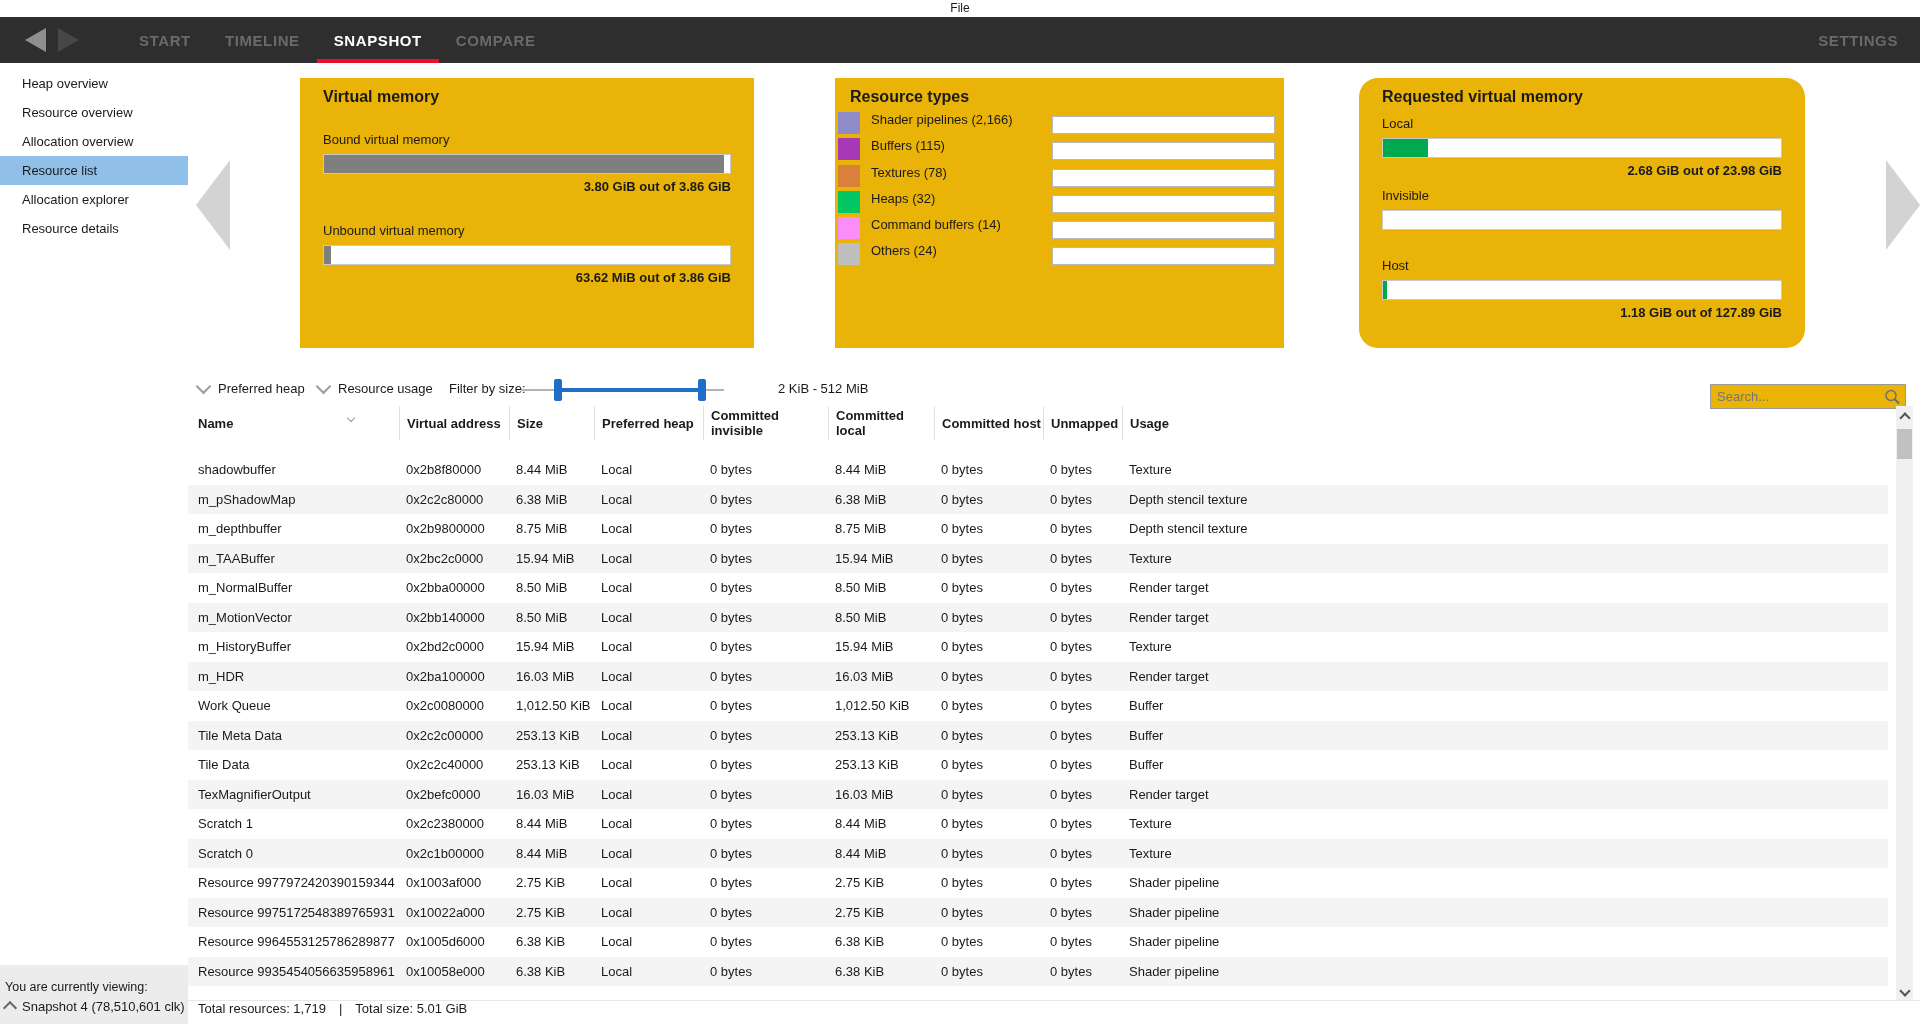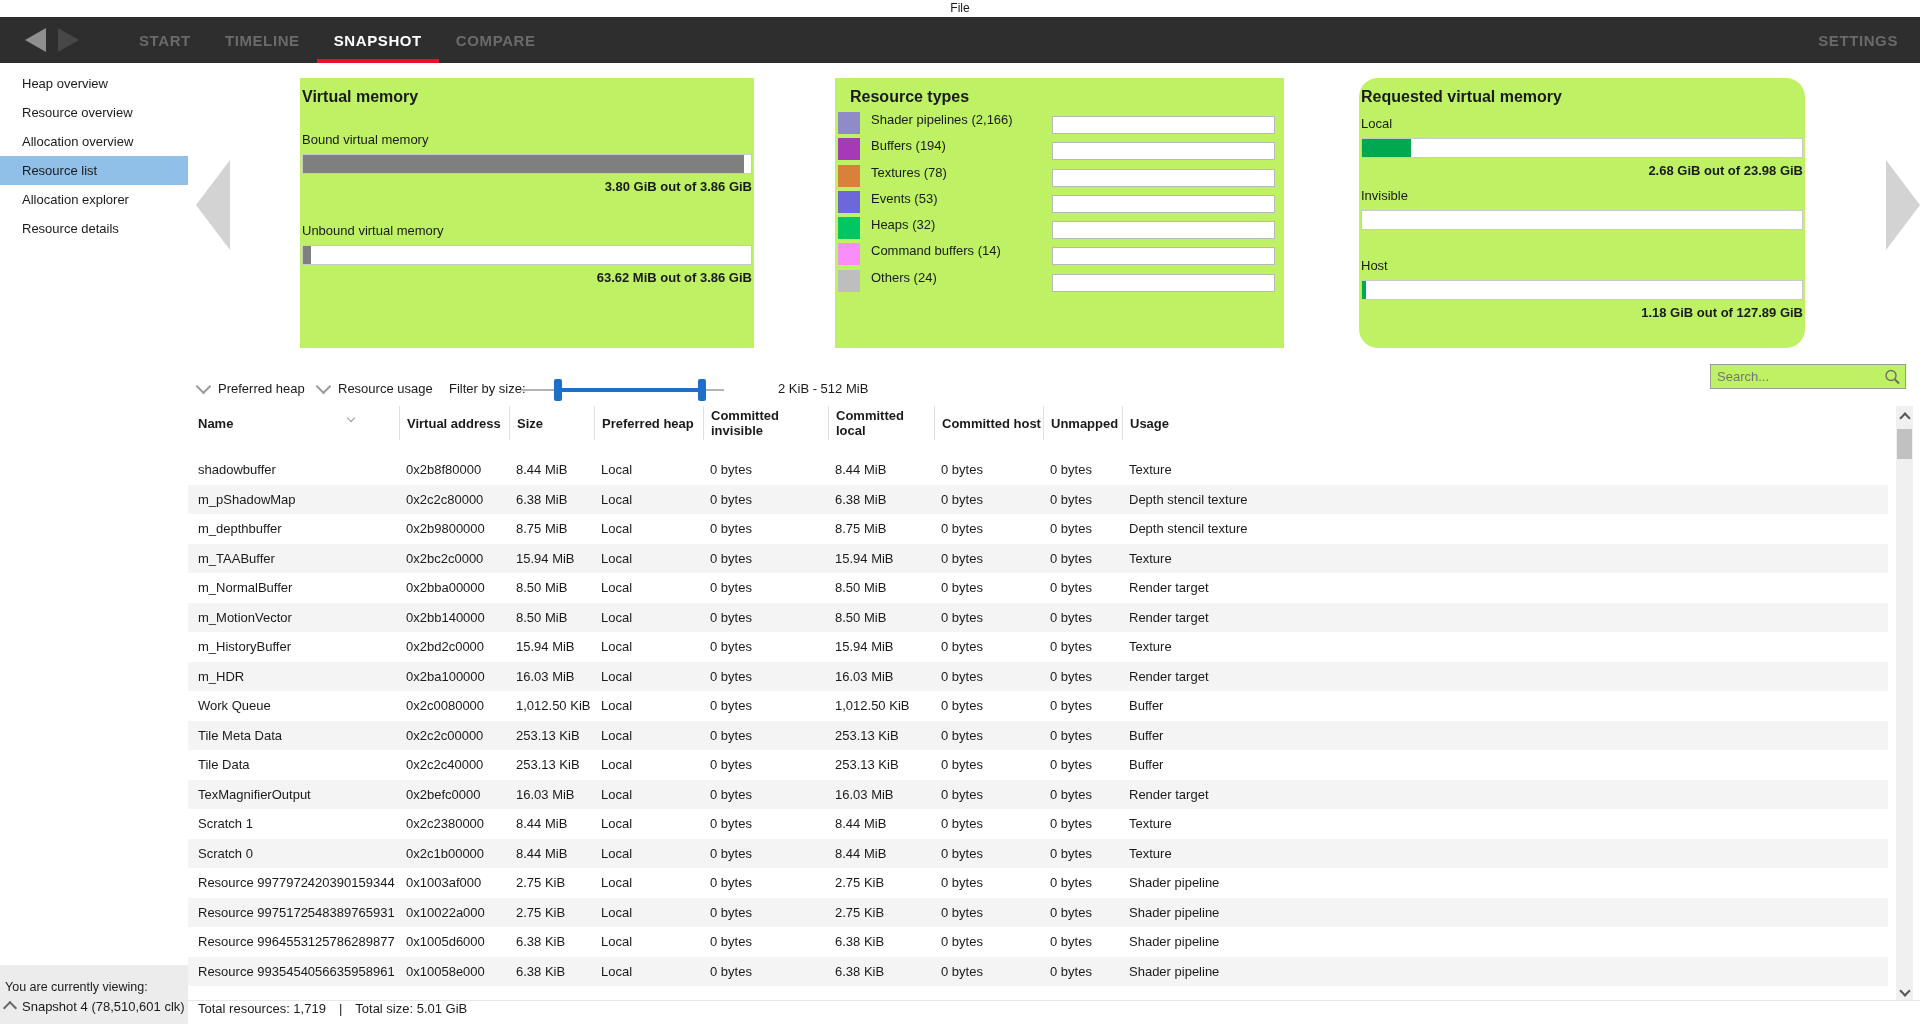--- a/index.html
+++ b/index.html
@@ -26,21 +26,21 @@
   
   #sidebar{position:absolute;left:0;top:63px;width:188px;height:902px;background:#fff;padding-top:6px;box-sizing:border-box;}
   .sidebar-item{height:29px;line-height:29px;padding-left:22px;font-size:13px;cursor:default;}
   .sidebar-item.selected{background:#90C0E7;}
   #sidebar-footer{position:absolute;left:0;top:965px;width:188px;height:59px;background:#ECECEC;
                   box-sizing:border-box;padding:15px 0 0 5px;font-size:12.5px;}
   #sidebar-footer .snap-line{display:flex;align-items:center;gap:7px;margin-top:5px;font-size:13px;}
   .chev-up{width:8px;height:8px;border-left:2px solid #666;border-top:2px solid #666;
            transform:rotate(45deg);margin-top:3px;flex:none;}
   
-  .panel{position:absolute;top:78px;height:270px;background:#bef264;box-sizing:border-box;padding:10px 2px;}
+  .panel{position:absolute;top:78px;height:270px;background:#eab308;box-sizing:border-box;padding:10px 23px;}
   #panel-vm{left:300px;width:454px;}
   #panel-rt{left:835px;width:449px;padding-left:3px;padding-right:8px;}
   #panel-rq{left:1359px;width:446px;border-radius:19px;}
   .panel-title{font-size:16px;font-weight:bold;line-height:18px;}
   #panel-rt .panel-title{margin-left:12px;}
   .mem-label{font-size:13px;line-height:16px;}
   .mem-track{height:20px;background:#fff;border:1px solid #C9C9C9;margin-top:6px;position:relative;box-sizing:border-box;}
   .mem-fill{position:absolute;left:0;top:0;bottom:0;background:#7F7F7F;}
   .mem-caption{font-size:13px;font-weight:bold;text-align:right;margin-top:5px;line-height:16px;}
   .mem-caption:empty{display:none;}
@@ -66,22 +66,22 @@
   #filter-heap{left:198px;}
   #filter-usage{left:318px;}
   .chev-down{width:9px;height:9px;border-right:2px solid #9b9b9b;border-bottom:2px solid #9b9b9b;
              transform:rotate(45deg);margin-top:-4px;flex:none;}
   #filter-size-label{position:absolute;left:449px;top:381px;font-size:13px;}
   #slider{position:absolute;left:521px;top:378px;width:203px;height:24px;}
   #slider .track{position:absolute;left:0;right:0;top:11px;height:2px;background:#B3B3B3;}
   #slider .range{position:absolute;top:10px;height:4px;background:#1E6FC8;}
   .slider-handle{position:absolute;top:1px;width:8px;height:22px;background:#1E6FC8;border-radius:2px;}
   #size-range-text{position:absolute;left:733px;top:381px;font-size:13px;margin-left:45px;}
-  #search-box{position:absolute;left:1710px;top:364px;width:196px;height:25px;border:1px solid #9a9a9a;
-              background:#bef264;box-sizing:border-box;}
+  #search-box{position:absolute;left:1710px;top:384px;width:196px;height:25px;border:1px solid #9a9a9a;
+              background:#eab308;box-sizing:border-box;}
   #search-box input{border:0;outline:0;width:168px;height:100%;padding:0 0 0 6px;font-size:13px;
                     font-family:inherit;color:#444;background:transparent;}
   #search-box svg{position:absolute;right:4px;top:3px;}
   
   .tgrid{display:grid;grid-template-columns:211px 110px 85px 109px 125px 106px 109px 79px 1fr;}
   #thead{position:absolute;left:188px;top:406px;width:1700px;height:34px;font-size:13px;font-weight:bold;}
   #thead .tcell{display:flex;align-items:center;height:34px;position:relative;}
   #thead .tcell + .tcell{border-left:1px solid #E0E0E0;padding-left:7px;}
   #thead .tcell:first-child{padding-left:10px;}
   .sort-chev{position:absolute;left:160px;top:9px;width:5px;height:5px;border-right:1.5px solid #999;
@@ -172,32 +172,27 @@
   <div class="panel" id="panel-rt">
     <div class="panel-title">Resource types</div>
     <div id="rt-list">
         <div class="legend-row">
     <span class="legend-swatch" style="background: rgb(143, 139, 200);"></span>
     <span class="legend-label">Shader pipelines (2,166)</span>
     <span class="legend-bar"><span class="legend-fill" style="width: 100%;"></span></span>
   </div>
         <div class="legend-row">
     <span class="legend-swatch" style="background: rgb(166, 58, 182);"></span>
-    <span class="legend-label">Buffers (194)</span>
+    <span class="legend-label">Buffers (115)</span>
     <span class="legend-bar"><span class="legend-fill" style="width: 6.4%;"></span></span>
   </div>
         <div class="legend-row">
     <span class="legend-swatch" style="background: rgb(217, 128, 58);"></span>
     <span class="legend-label">Textures (78)</span>
     <span class="legend-bar"><span class="legend-fill" style="width: 4.5%;"></span></span>
-  </div>
-        <div class="legend-row">
-    <span class="legend-swatch" style="background: rgb(108, 104, 217);"></span>
-    <span class="legend-label">Events (53)</span>
-    <span class="legend-bar"><span class="legend-fill" style="width: 3%;"></span></span>
   </div>
         <div class="legend-row">
     <span class="legend-swatch" style="background: rgb(2, 197, 99);"></span>
     <span class="legend-label">Heaps (32)</span>
     <span class="legend-bar"><span class="legend-fill" style="width: 2.2%;"></span></span>
   </div>
         <div class="legend-row">
     <span class="legend-swatch" style="background: rgb(251, 141, 248);"></span>
     <span class="legend-label">Command buffers (14)</span>
     <span class="legend-bar"><span class="legend-fill" style="width: 1%;"></span></span>

